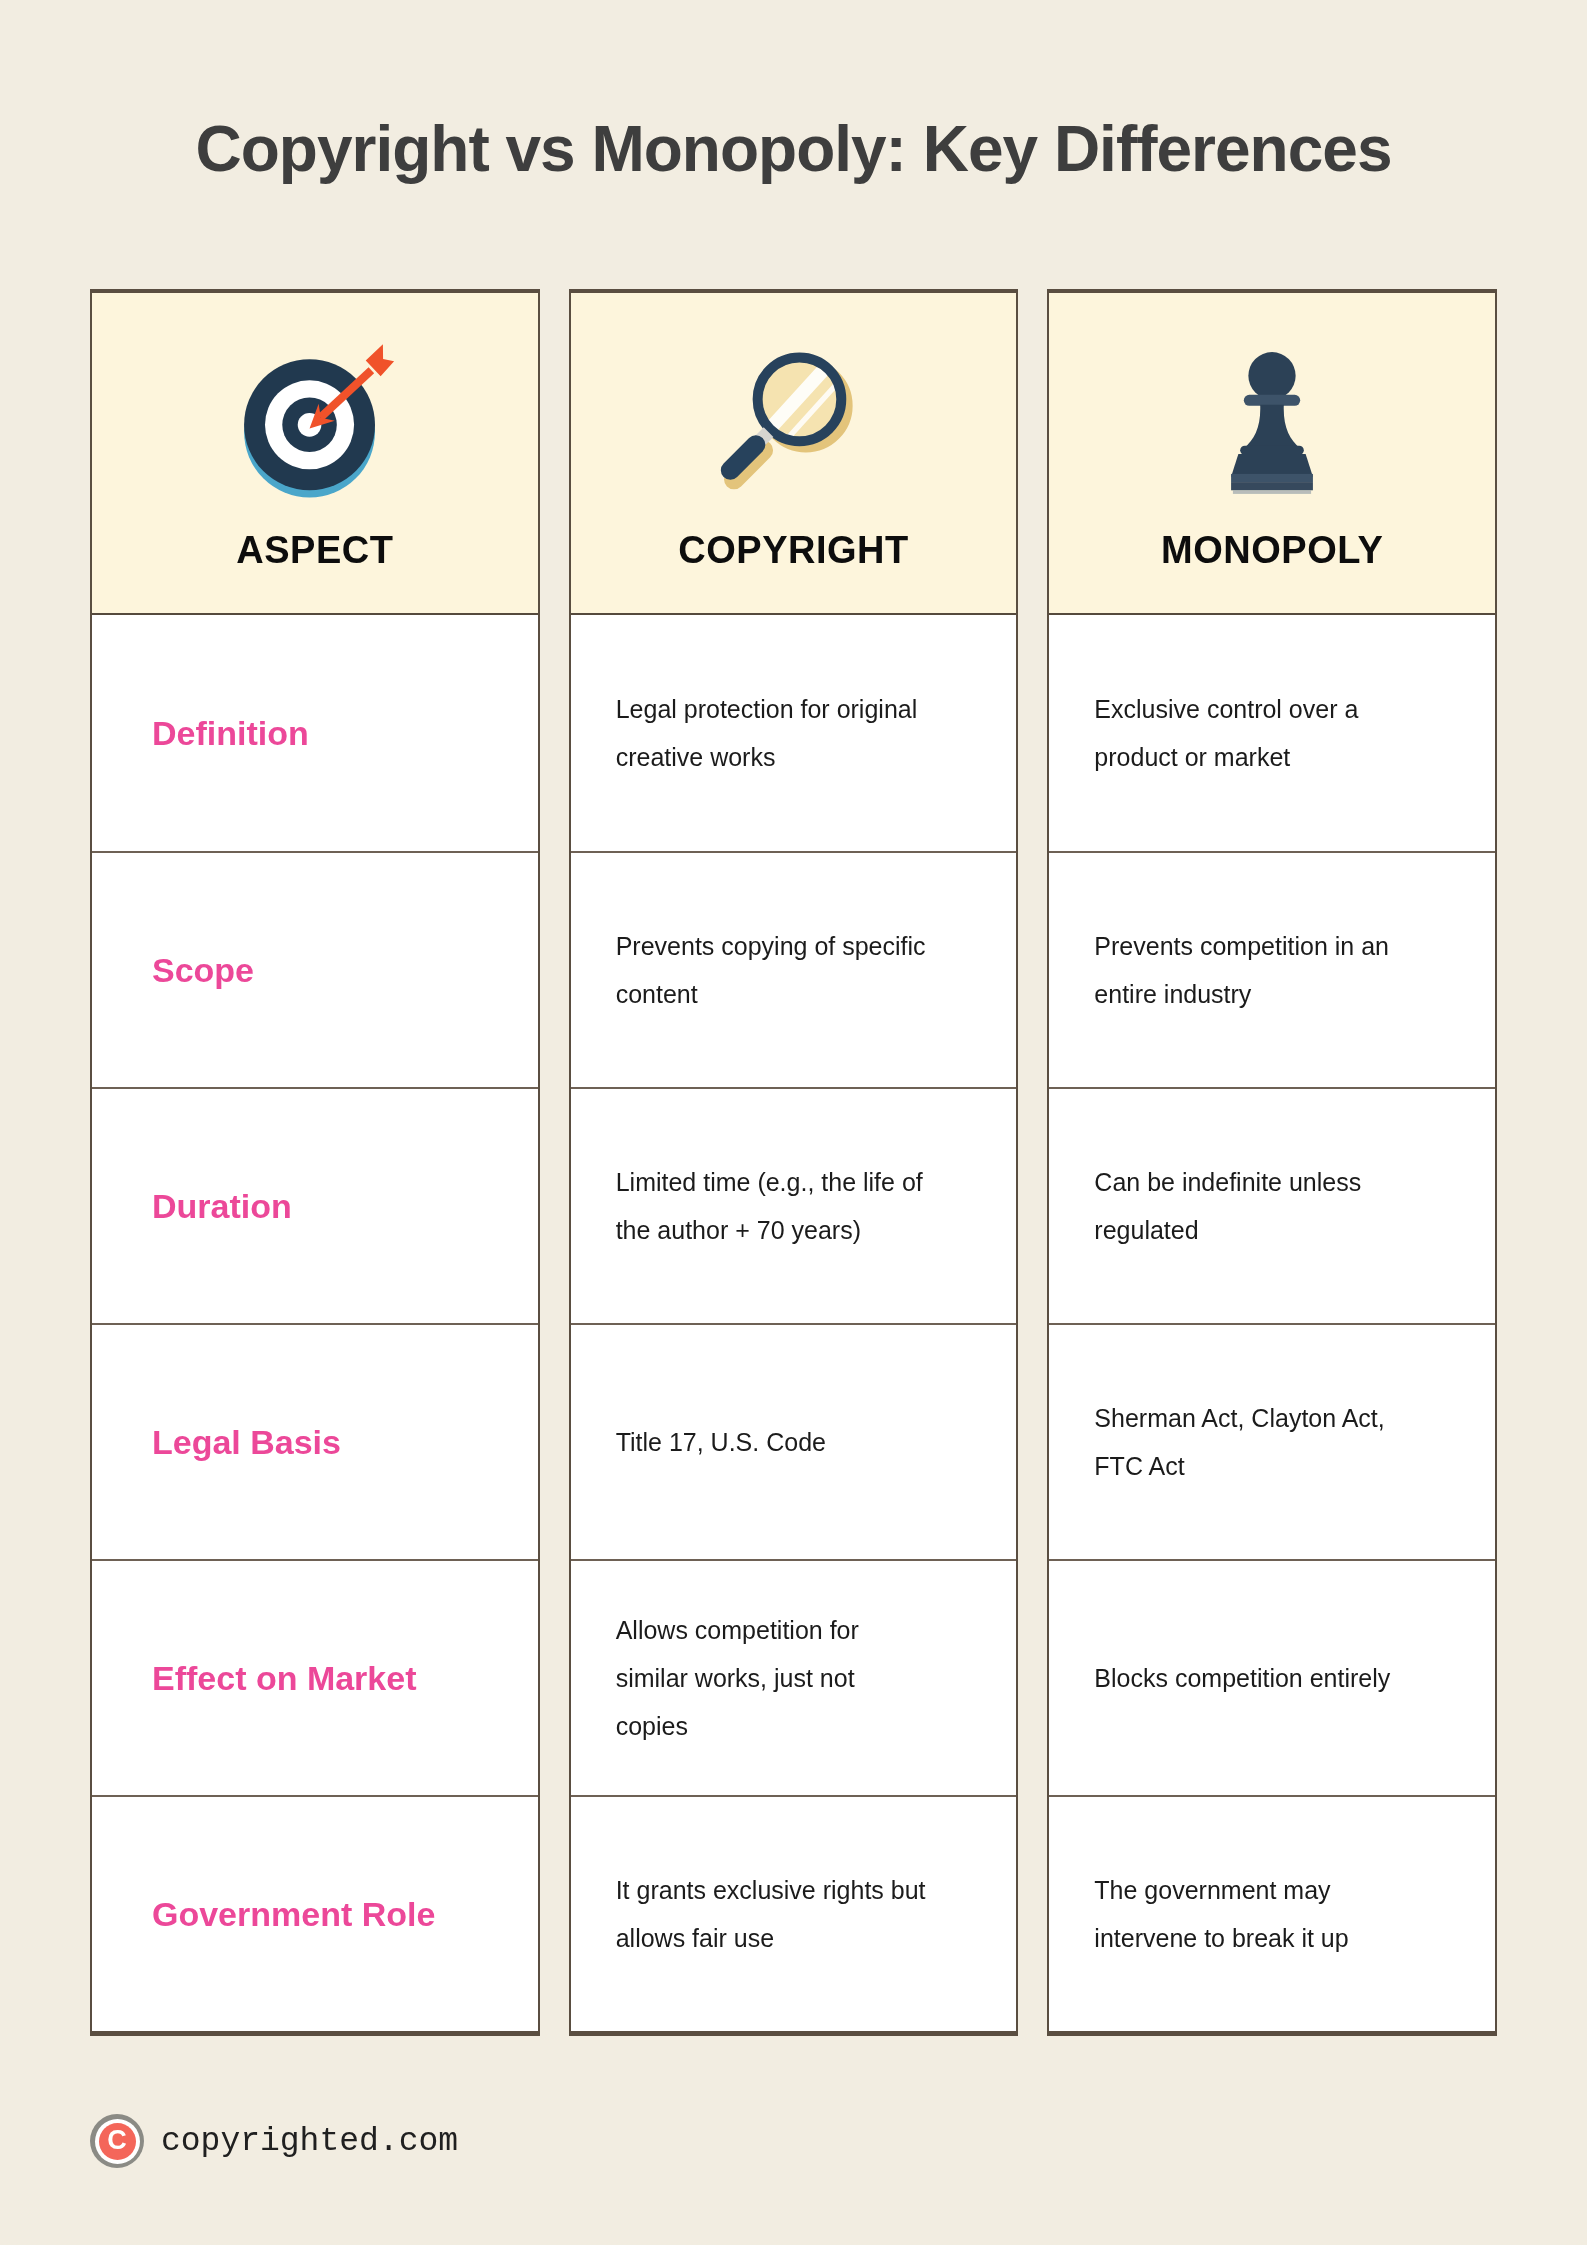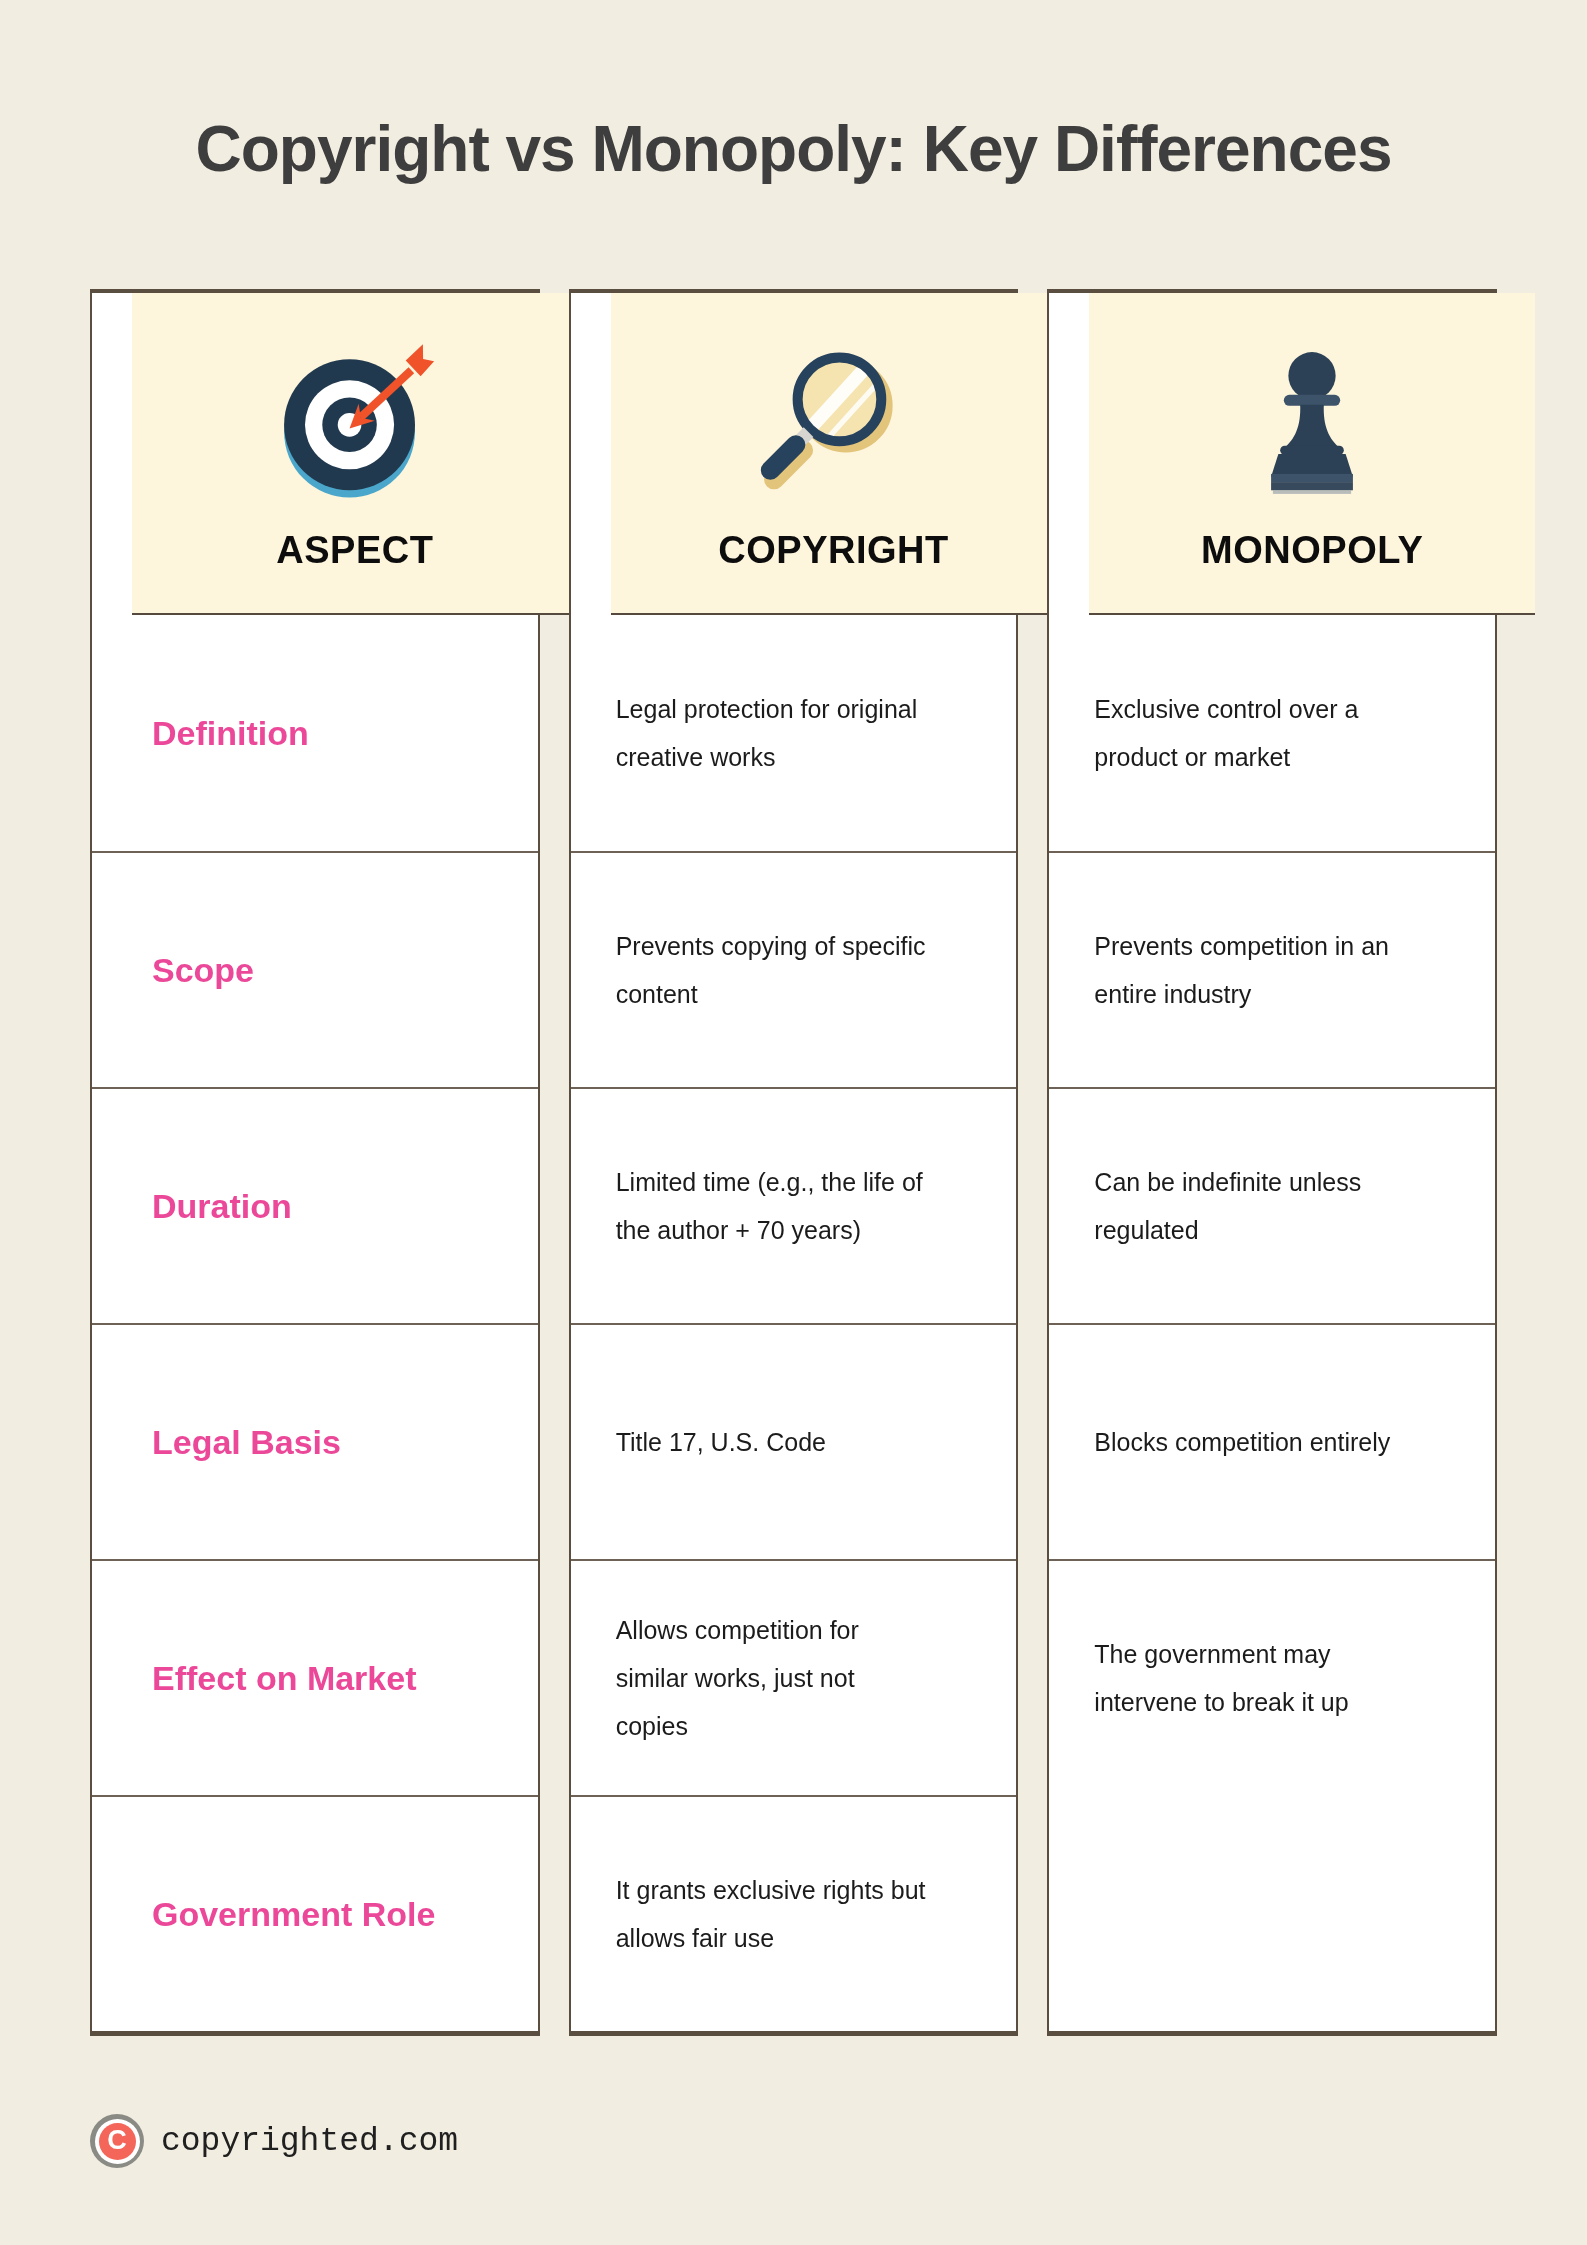--- a/index.html
+++ b/index.html
@@ -28,21 +28,20 @@
     border-bottom-width:5px;
     display:flex; flex-direction:column;
   }
   .cell { width:100%; }
   .head {
     height:322px;
     background:#fdf5dc;
     border-bottom:2px solid #554a3d;
     display:flex; flex-direction:column; align-items:center; justify-content:center;
     padding-top:8px;
-    margin-left:40px;
   }
   .head svg { width:160px; height:160px; flex:0 0 auto; }
   .head-label {
     margin-top:26px;
     font-size:38px; font-weight:700; letter-spacing:0.5px;
     color:#0d0d0d;
   }
   .body-cell {
     height:236px;
     display:flex; align-items:center;
@@ -171,20 +170,22 @@
         <rect x="32" y="162" width="86" height="4" fill="#9aa4ab" opacity="0.7"></rect>
       </svg>
       <div class="head-label">MONOPOLY</div>
     </div>
     <div class="cell body-cell data-cell"><span>Exclusive control over a
 product or market</span></div>
     <div class="cell body-cell data-cell"><span>Prevents competition in an
 entire industry</span></div>
     <div class="cell body-cell data-cell"><span>Can be indefinite unless
 regulated</span></div>
+    <div class="cell body-cell data-cell"><span>Sherman Act, Clayton Act,
+FTC Act</span></div>
     <div class="cell body-cell data-cell"><span>Blocks competition entirely</span></div>
     <div class="cell body-cell data-cell"><span>The government may
 intervene to break it up</span></div>
   </div>
 
 </div>
 
 <div class="footer">
   <div class="logo">
     <div class="logo-white">

